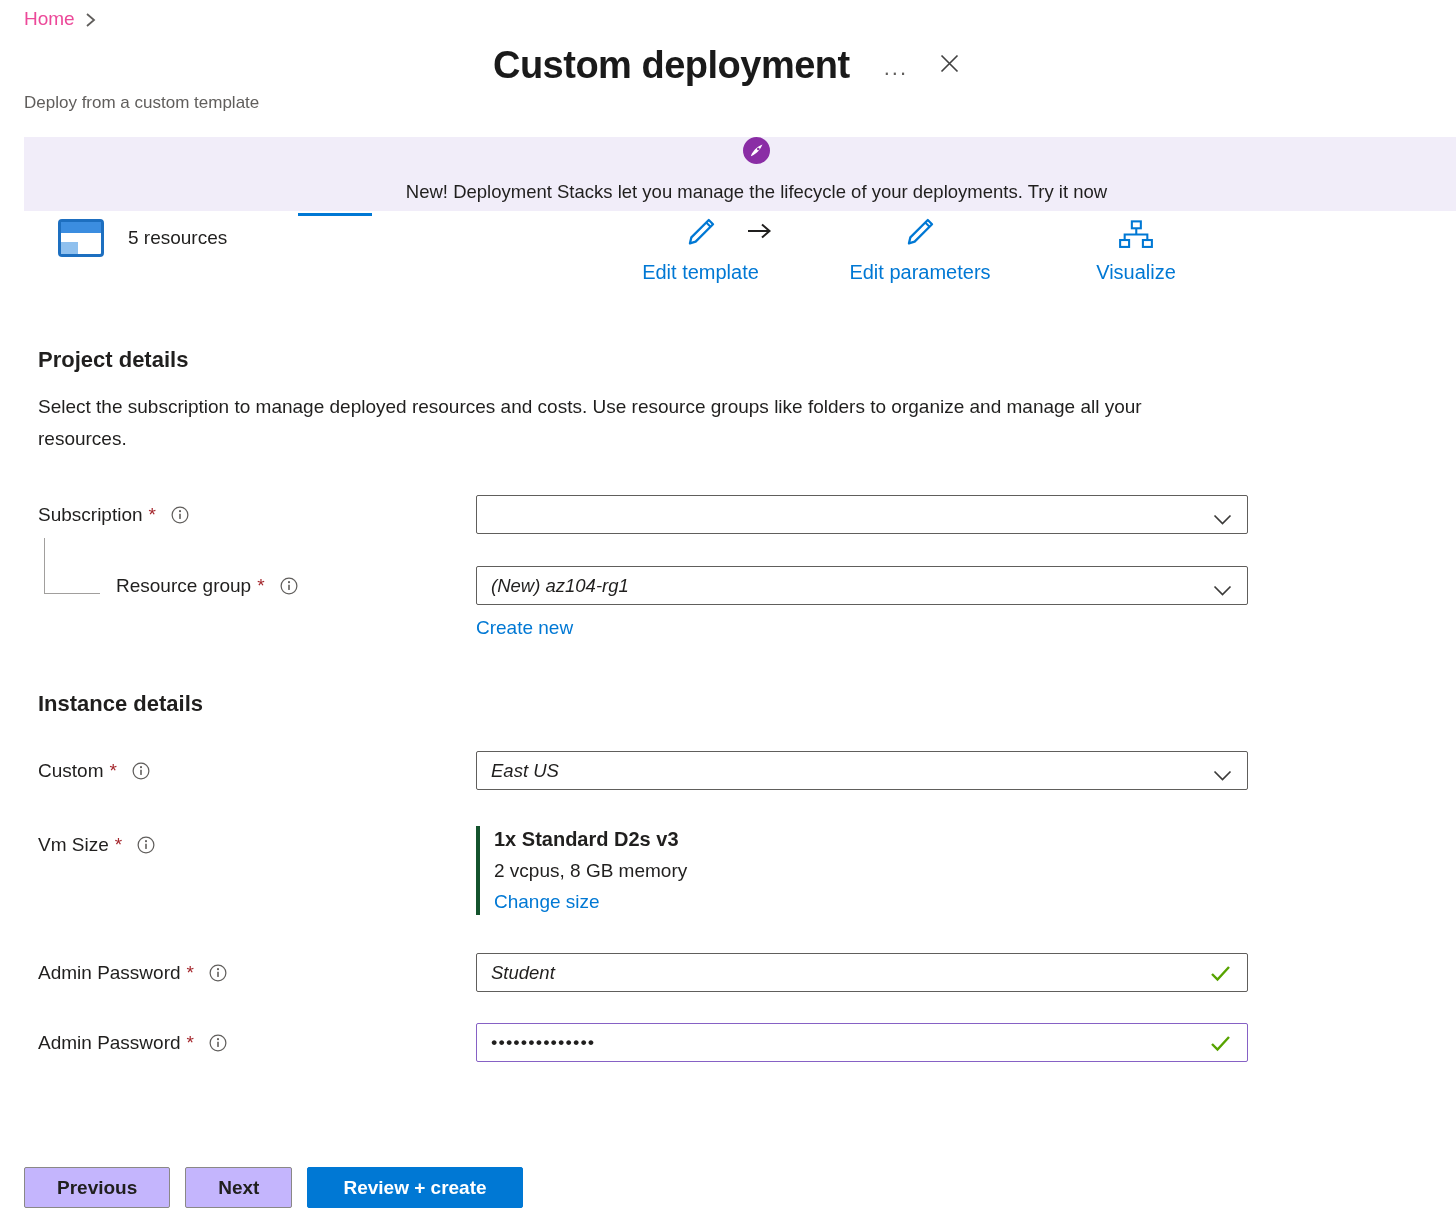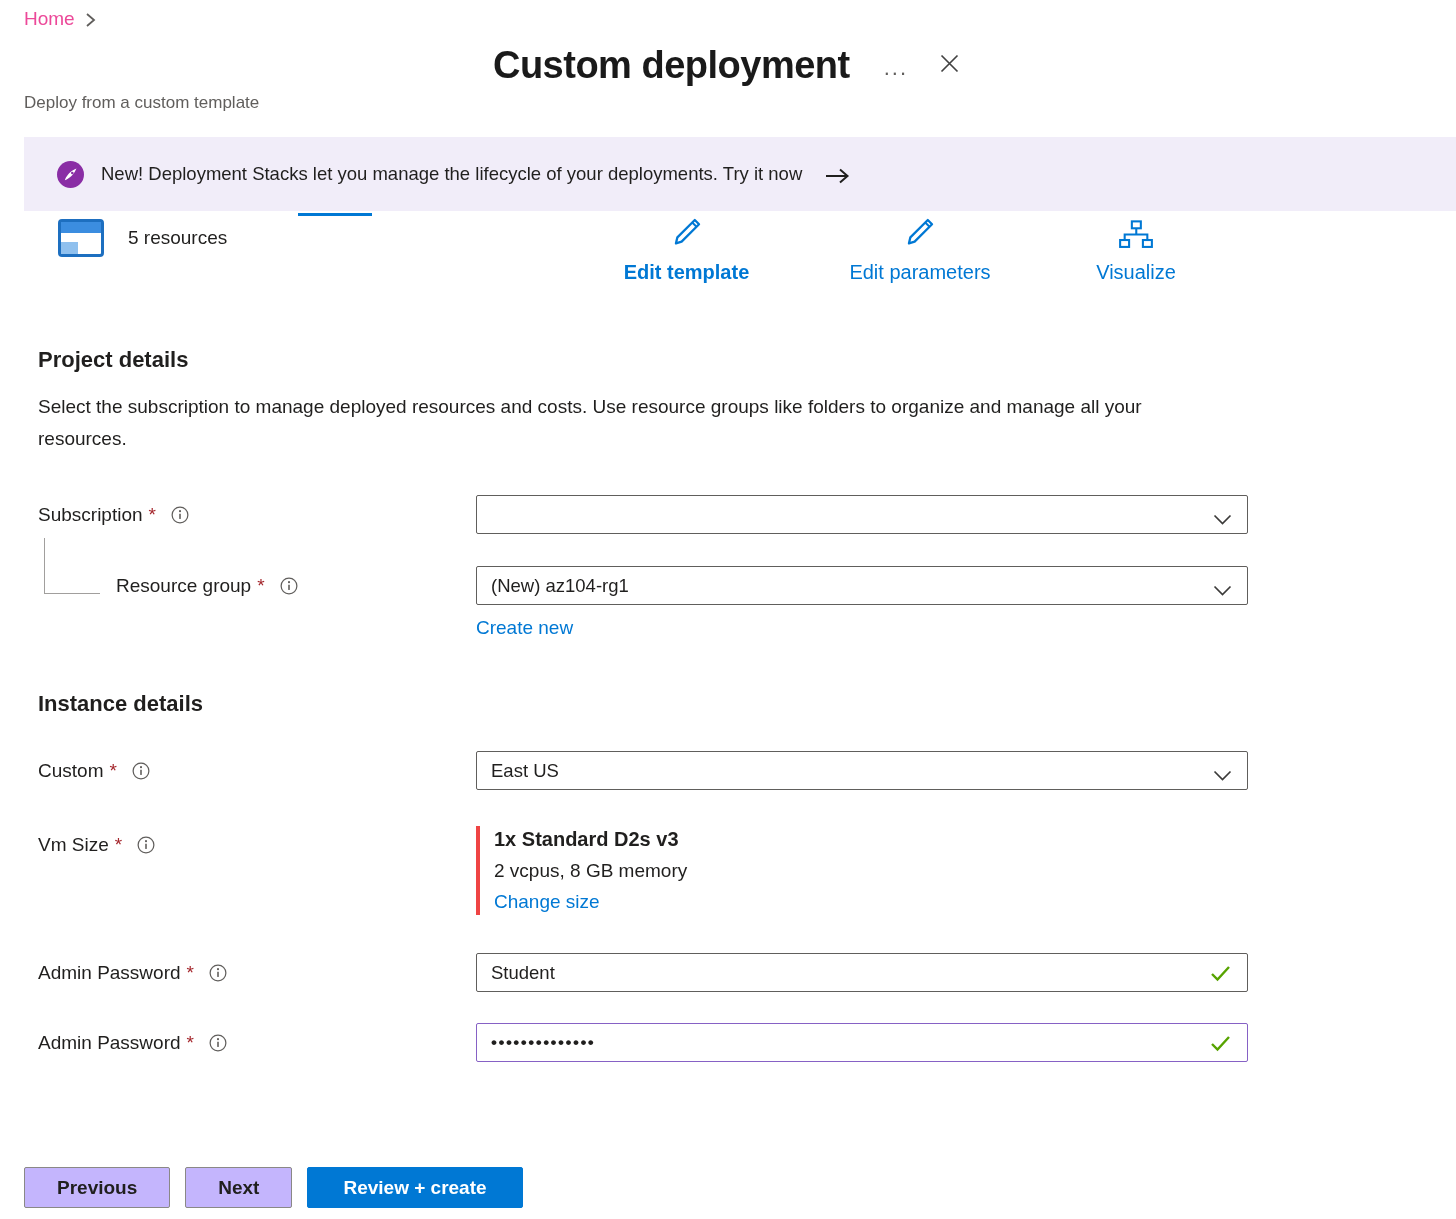--- a/index.html
+++ b/index.html
@@ -32,45 +32,46 @@
     margin:24px 0 0 24px;
     width:1432px;
     height:74px;
     background:#f1edf9;
     display:flex;
     align-items:center;
     padding-left:33px;
     gap:17px;
     font-size:18.5px;
     cursor:pointer;
+    flex-direction:column;
   }
   .banner .banner-text { color:#201f1e; }
   .banner .arrow-icon { display:inline-flex; margin-left:6px; margin-top:3px; }
 
   
   .template-bar { position:relative; height:86px; margin-top:4px; }
   .clipped-fragment { position:absolute; left:298px; top:-2px; width:74px; height:3px; background:#0078d4; }
   .resources { position:absolute; left:58px; top:4px; display:flex; align-items:center; gap:24px; font-size:19px; }
   .tpl-action { position:absolute; top:0; display:flex; flex-direction:column; align-items:center; gap:7px; color:#0078d4; font-size:20px; cursor:pointer; }
-  .tpl-action.edit-template { left:614px; width:145px;font-weight:bold; }
+  .tpl-action.edit-template { left:628px; width:145px; }
   .tpl-action.edit-parameters { left:835px; width:170px; }
   .tpl-action.visualize { left:1086px; width:100px; }
 
   
   .section-heading { margin:46px 0 0 38px; font-size:22px; font-weight:700; color:#201f1e; }
   .section-desc { margin:18px 38px 0 38px; font-size:19px; line-height:32px; max-width:1145px; color:#201f1e; }
 
   
   .form-area { margin-left:38px; }
   .form-row { display:flex; align-items:center; }
   .label-col { width:438px; display:flex; align-items:center; font-size:19px; flex-shrink:0; }
   .label-col.indent { padding-left:78px; }
   .required { color:#a4262c; margin-left:6px; font-size:19px; }
   .info-icon { margin-left:15px; display:inline-flex; cursor:pointer; }
-  .input-col { width:912px; position:relative; }
+  .input-col { width:912px; position:relative;font-style:italic; }
 
   .input-box, .dropdown {
     width:772px; height:39px;
     border:1px solid #605e5c;
     border-radius:2px;
     background:#fff;
     display:flex; align-items:center;
     padding:0 14px;
     font-size:18.5px;
     position:relative;
@@ -88,21 +89,21 @@
     border-left:1px solid #a19f9d;
     border-bottom:1px solid #a19f9d;
   }
   .row-resource-group { margin-top:32px; }
   .create-new { margin:12px 0 0 438px; font-size:19px; display:inline-block; }
 
   .row-region { margin-top:34px; }
 
   .row-vmsize { margin-top:36px; align-items:flex-start; }
   .row-vmsize .label-col { margin-top:8px; }
-  .vm-block { border-left:4px solid #ef4444; padding:2px 0 2px 14px; display:flex; flex-direction:column; gap:9px; }
+  .vm-block { border-left:4px solid #14532d; padding:2px 0 2px 14px; display:flex; flex-direction:column; gap:9px; }
   .vm-title { font-size:20px; font-weight:700; }
   .vm-specs { font-size:19px; }
   .vm-change { font-size:19px; }
 
   .row-username { margin-top:38px; }
   .row-password { margin-top:31px; }
 
   
   .footer { position:absolute; left:24px; top:1167px; display:flex; gap:15px; }
   .btn {

